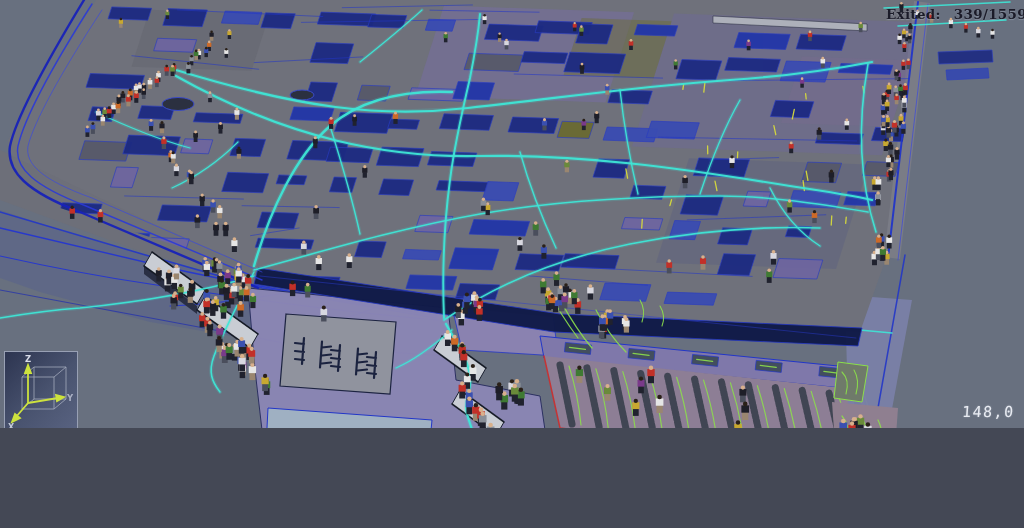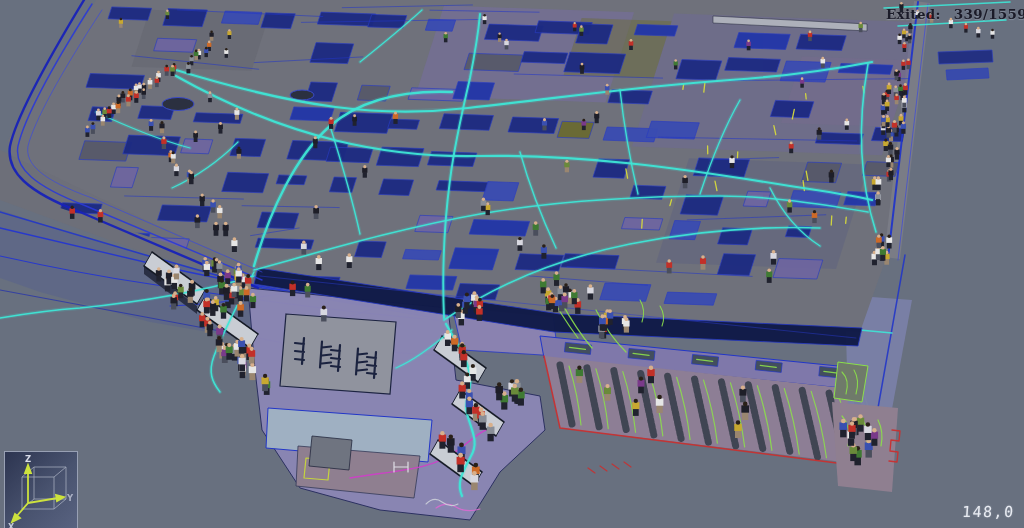--- a/index.html
+++ b/index.html
@@ -1,17 +1,17 @@
 <!DOCTYPE html>
 <html style="--bg: #68707f; --floor: #6f717b; --walk_terrace: #6d6f79; --slab_navy: #1c2a82; --slab_blue: #3a4cb2; --slab_gray: #57596a; --slab_purple: #6e66a0; --outline_blue: #2236c8; --trim_navy: #1822b8; --band_navy: #101a48; --mezz: #5f6886; --mezz_trail: #2133d4; --trail_cyan: #3ee6d6; --trail_green: #8ce04a; --trail_magenta: #cf3ec9; --lower_purple: #8b86b4; --room_gray: #90939e; --room_pale: #9fb0c2; --room_mauve: #8f7f90; --cafeteria: #8d7e95; --cafeteria_strip: #7f78aa; --seat_dark: #3a404d; --red_line: #c83030; --escalator: #c9cdd4; --yellow_mark: #d6da3c; --beam_light: #b4b8c0; --hud_text: #1b1b28; --time_text: #e8ebf2; --axis_arrow: #cde23e; --gizmo_border: #98a0b4;"><head>
 <meta charset="utf-8">
 <style>
   html,body { margin:0; padding:0; background:#444855; }
   .viewport {
-    position:relative; width:1024px; height:528px; overflow:hidden;
+    position:relative; width:1024px; height:428px; overflow:hidden;
     background:var(--bg,#68707f);
     font-family:"DejaVu Sans", sans-serif;
     user-select:none;
   }
   .scene-svg { position:absolute; left:0; top:0; }
   .hud-exited {
     position:absolute; left:886px; top:6px;
     display:flex; gap:13px; align-items:baseline;
     font-family:"DejaVu Serif", serif; font-weight:bold;
     font-size:13.5px; letter-spacing:0.3px;

